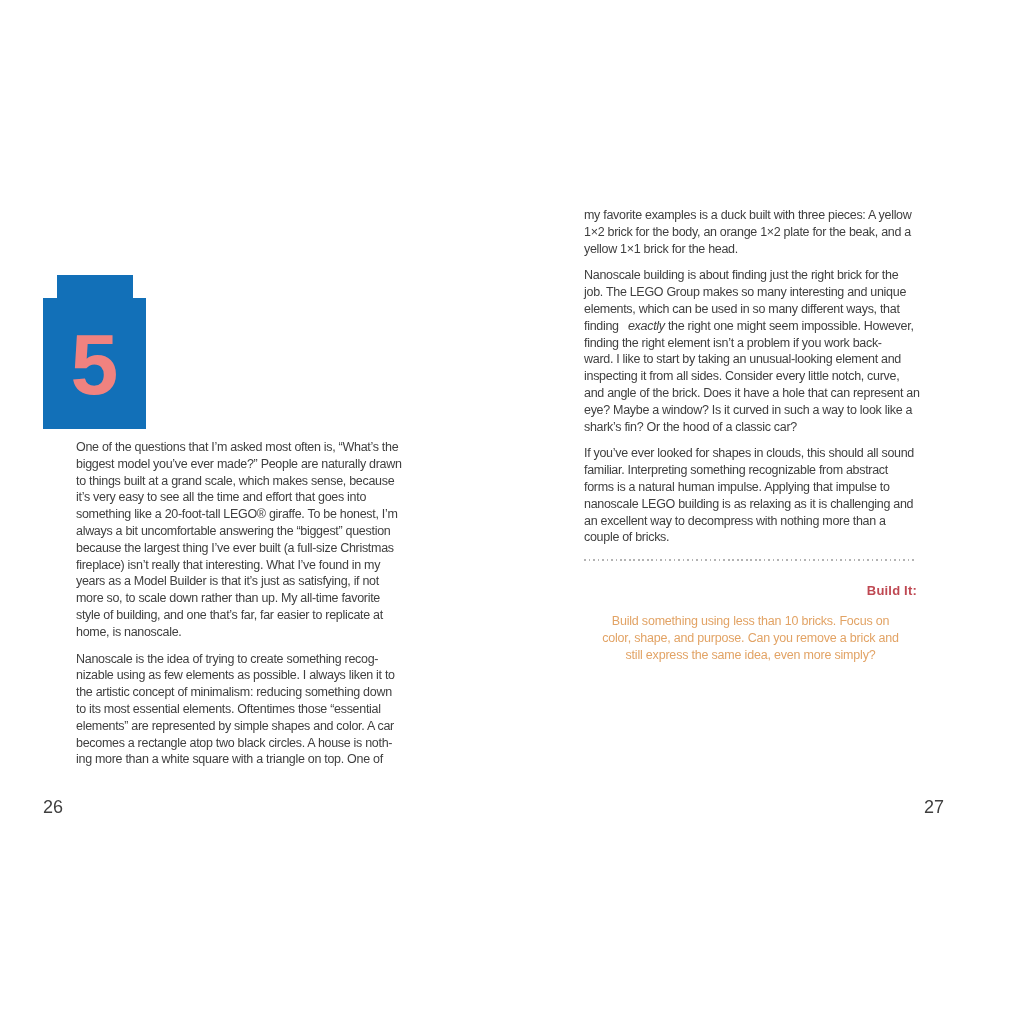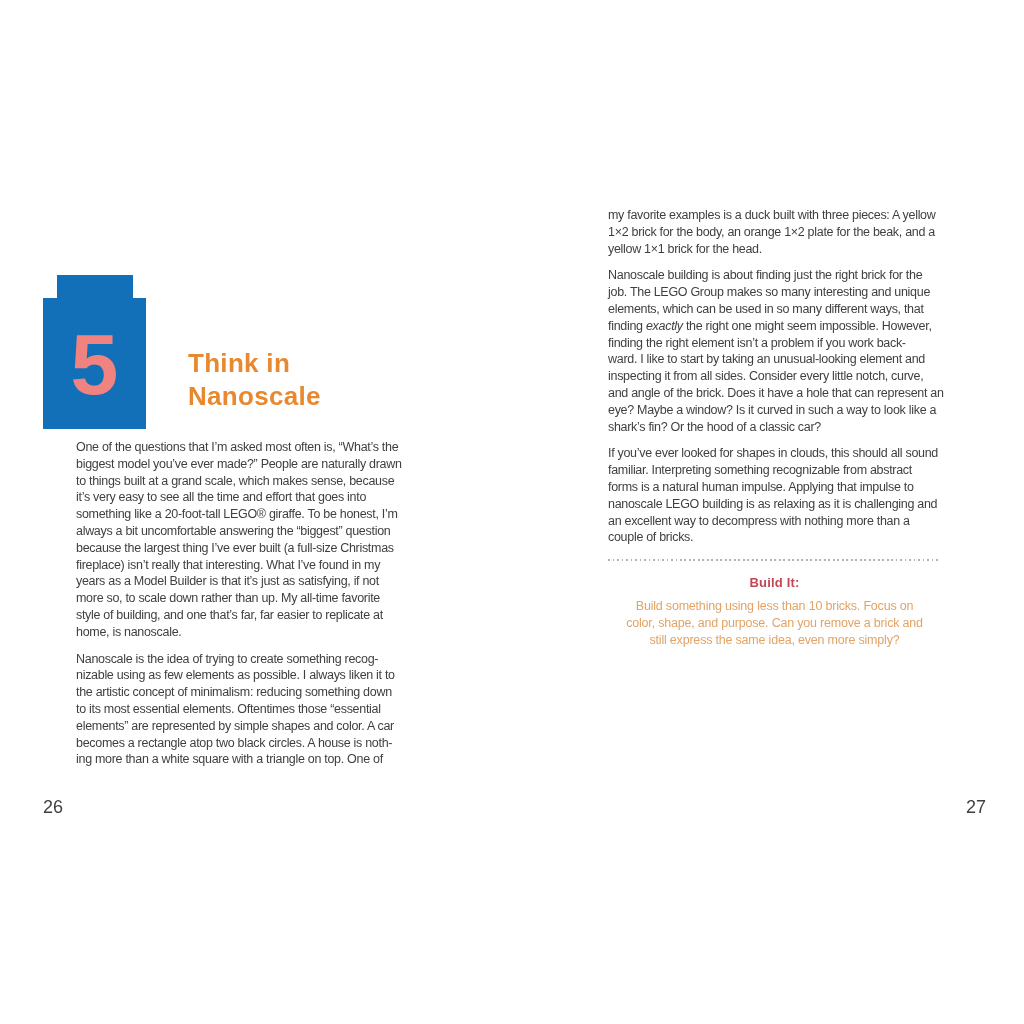--- a/index.html
+++ b/index.html
@@ -43,69 +43,66 @@
   .chapter-title{
     position:absolute;left:188px;top:330px;
     font-size:26px;font-weight:bold;line-height:33px;
     letter-spacing:0.3px;
     color:var(--title-orange,#e8892f);
   }
 
   
   .column{position:absolute;width:348px;}
   .column-left{left:76px;top:439px;}
-  .column-right{left:608px;top:207px;}
+  .column-right{left:584px;top:207px;}
   .column p{
     margin:0 0 10px 0;
     font-size:12.5px;line-height:16.8px;letter-spacing:-0.3px;
     white-space:pre-line;
     color:var(--body-text-gray,#3f3f3f);
   }
-  .column p em{font-style:italic;}
+  .column p em{font-style:italic;margin-left:6px;}
 
   
   .dotted-divider{
     width:333px;height:2px;margin-top:13px;
     background-image:repeating-linear-gradient(90deg,
       var(--dotted-divider-gray,#b3b3b3) 0 1.5px, transparent 1.5px 4.5px);
   }
   .build-it{width:333px;text-align:center;}
   .build-it-heading{
-    margin-top:14px;
+    margin-top:22px;
     font-size:13px;font-weight:bold;letter-spacing:0.2px;
     color:var(--build-heading-red,#bf4852);
+    text-align:right;
   }
   .build-it-text{
-    margin-top:8px;
+    margin-top:15px;
     font-size:12.5px;line-height:16.8px;letter-spacing:-0.2px;
     white-space:pre-line;
     color:var(--build-text-orange,#e2a365);
   }
 
   
   .page-number{position:absolute;top:797px;font-size:18px;color:var(--body-text-gray,#3f3f3f);}
   .page-number-left{left:43px;}
-  .page-number-right{left:966px;}
+  .page-number-right{left:924px;}
 </style>
 </head>
 <body>
 
 <div class="spread">
 
   <div class="brick">
     <div class="brick-stud"></div>
     <div class="brick-body">
       <span class="chapter-number">5</span>
     </div>
   </div>
 
-  <h1 class="chapter-title">
-    <span>Think in</span><br>
-    <span>Nanoscale</span>
-  </h1>
 
   <div class="column column-left">
     <p>One of the questions that I’m asked most often is, “What’s the
 biggest model you’ve ever made?” People are naturally drawn
 to things built at a grand scale, which makes sense, because
 it’s very easy to see all the time and effort that goes into
 something like a 20-foot-tall LEGO® giraffe. To be honest, I’m
 always a bit uncomfortable answering the “biggest” question
 because the largest thing I’ve ever built (a full-size Christmas
 fireplace) isn’t really that interesting. What I’ve found in my

